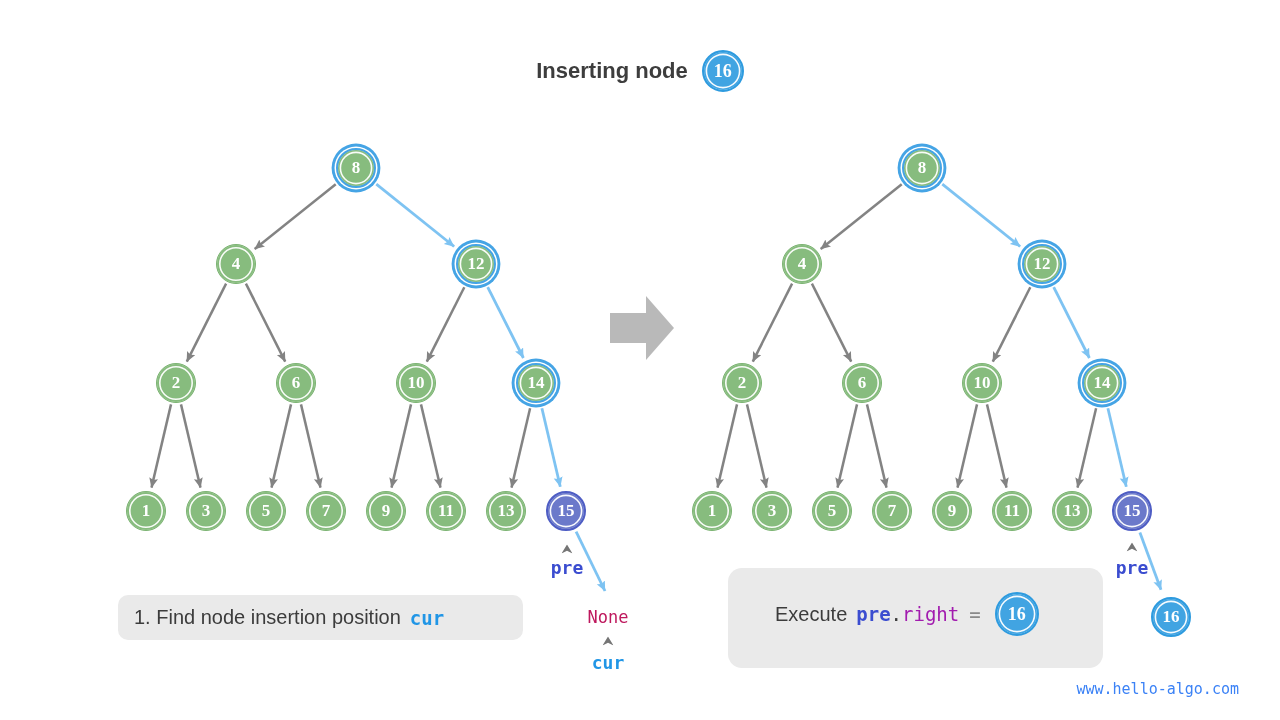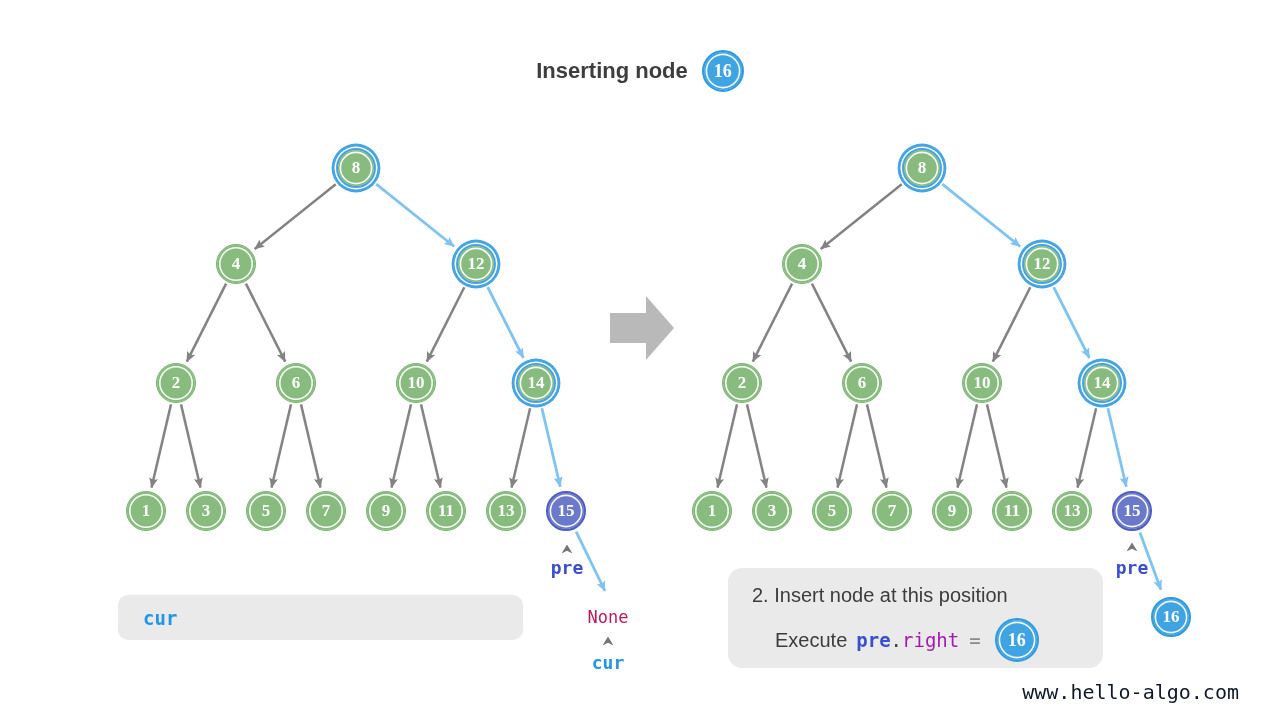--- a/index.html
+++ b/index.html
@@ -72,21 +72,21 @@
   .cap2-line2 .code-pre {
     margin-left:9px; font-family:"DejaVu Sans Mono", monospace;
     font-weight:700; font-size:19px; color:#3B4DD0;
   }
   .cap2-line2 .code-dot { font-family:"DejaVu Sans Mono", monospace; font-size:19px; color:#3C3C3C; }
   .cap2-line2 .code-right { font-family:"DejaVu Sans Mono", monospace; font-size:19px; color:#a21caf; }
   .cap2-line2 .code-eq { font-family:"DejaVu Sans Mono", monospace; font-size:19px; color:#8A8A8A; margin:0 4px 0 10px; }
   
   .watermark {
     position:absolute; right:22px; top:680px;
-    font-family:"DejaVu Sans Mono", monospace; font-size:20px; color:#0f172a;
+    font-family:"DejaVu Sans Mono", monospace; font-size:15px; color:#3b82f6;
   }
 </style>
 </head>
 <body>
 
 <div id="stage">
 
   <div class="title-row">
     <span class="title-text">Inserting node</span>
     <span class="node node--new node--inline node--title">16</span>
@@ -183,25 +183,25 @@
       <div class="ann ann--cur" style="left: 608px; top: 663px;">cur</div>
       <div class="ann ann--caret" style="left: 1132px; top: 547px;">
         <svg width="11" height="9" viewBox="0 0 11 9">
           <path d="M5.5 0 L11 9 L5.5 6.2 L0 9 Z" fill="#757575"></path>
         </svg>
       </div>
       <div class="ann ann--pre" style="left: 1132px; top: 568px;">pre</div>
     </div>
 
   <div class="caption caption-1">
+    <span>1. Find node insertion position</span>
     <span class="code-cur">cur</span>
   </div>
 
   <div class="caption caption-2">
-    <div class="cap2-line1">2. Insert node at this position</div>
     <div class="cap2-line2">
       <span>Execute</span>
       <span class="code-pre">pre</span>
         <span class="code-dot">.</span>
         <span class="code-right">right</span>
       <span class="code-eq">=</span>
       <span class="node node--new node--inline node--cap">16</span>
     </div>
   </div>
 

